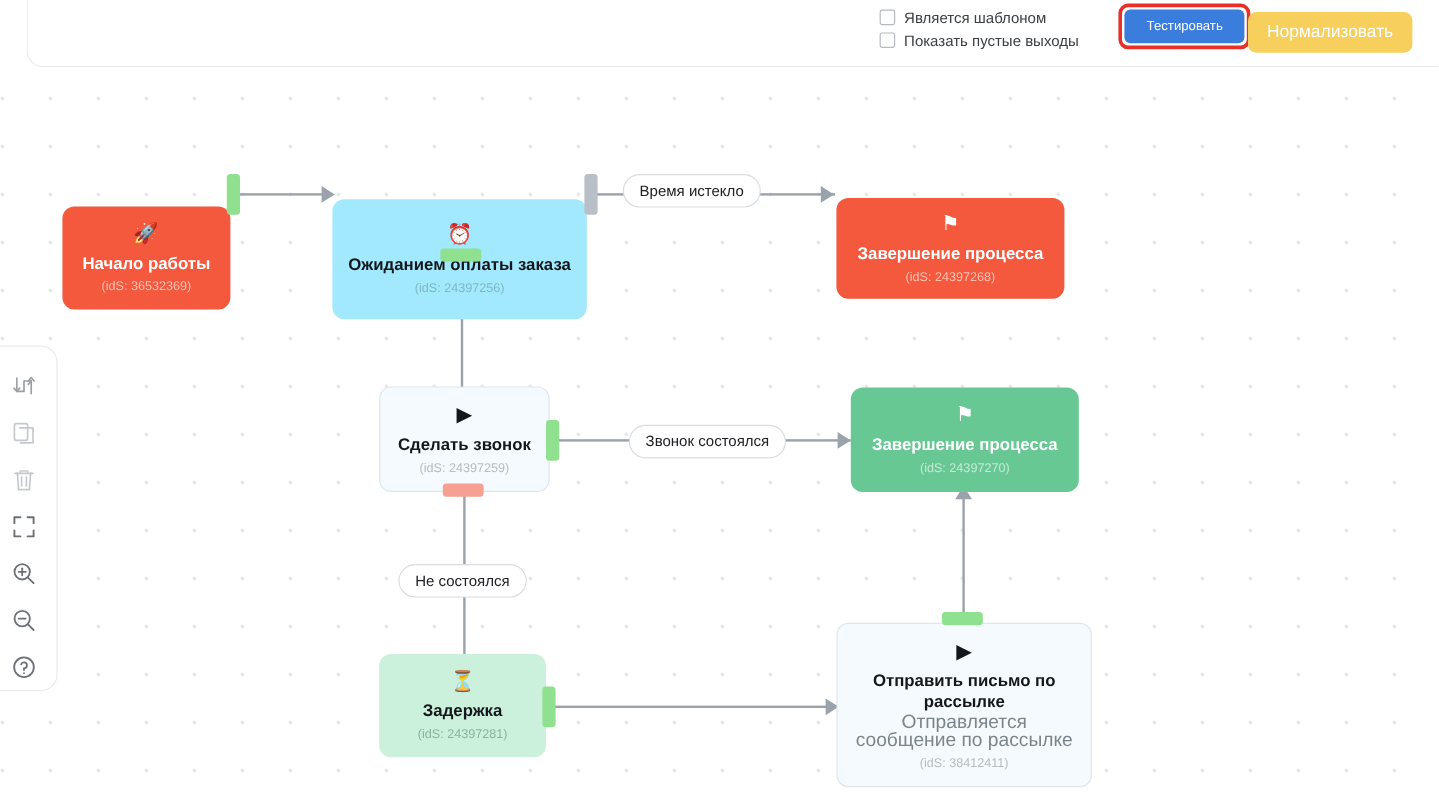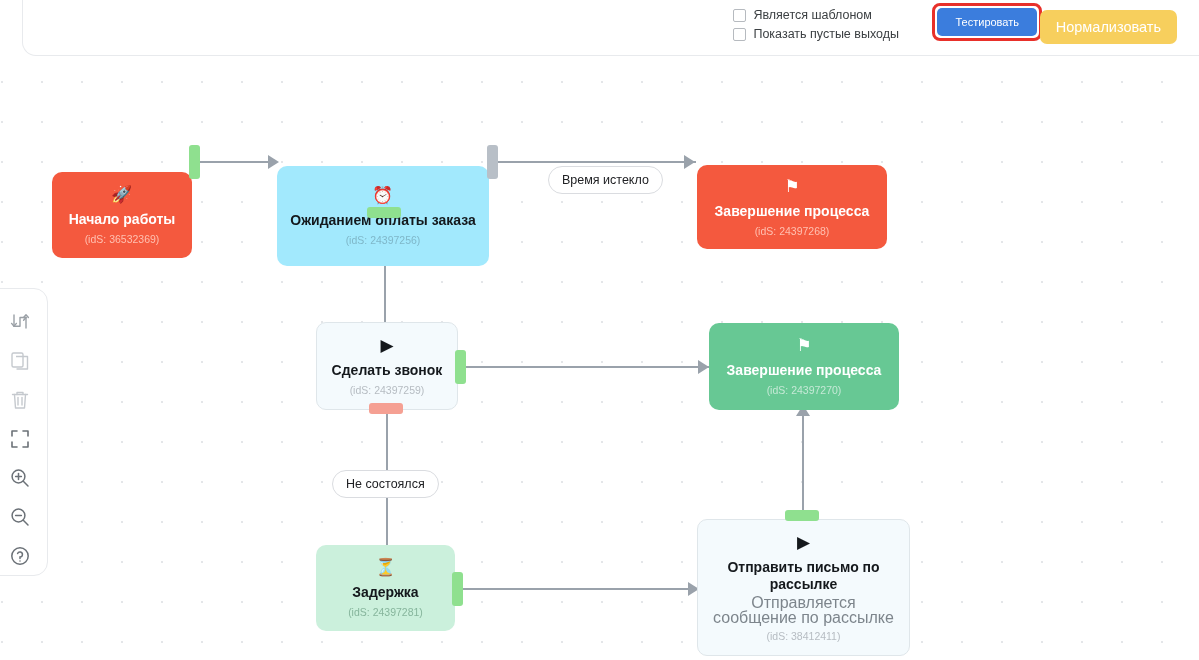--- a/index.html
+++ b/index.html
@@ -56,21 +56,20 @@
   #checks {
     position: absolute;
     right: 300px;
     top: 22px;
     display: flex;
     flex-direction: column;
     gap: 5px;
   }
   .chk-row {
     display: flex;
-    align-items: center;
     gap: 7px;
     font-size: 12.5px;
     color: #3c4043;
     white-space: nowrap;
     cursor: pointer;
   }
   .chkbox {
     width: 11px;
     height: 11px;
     border: 1px solid #b6babf;
@@ -421,16 +420,17 @@
     <div class="nid">(idS: 24397281)</div>
   </div>
 
   <div class="node light" style="left:697px; top:463px; width:213px; height:137px;">
     <div class="nicon">▶</div>
     <div class="ntitle">Отправить письмо по рассылке</div>
     <div class="nsub">Отправляется сообщение по рассылке</div>
     <div class="nid">(idS: 38412411)</div>
   </div>
 
-  <div class="elabel" style="left:548px; top:89px;margin-top:21px;">Время истекло</div>
+  <div class="elabel" style="left:519px; top:89px;">Время истекло</div>
+  <div class="elabel" style="left:524px; top:298px;">Звонок состоялся</div>
   <div class="elabel" style="left:332px; top:414px;">Не состоялся</div>
 
 </div>
 
 </body></html>

